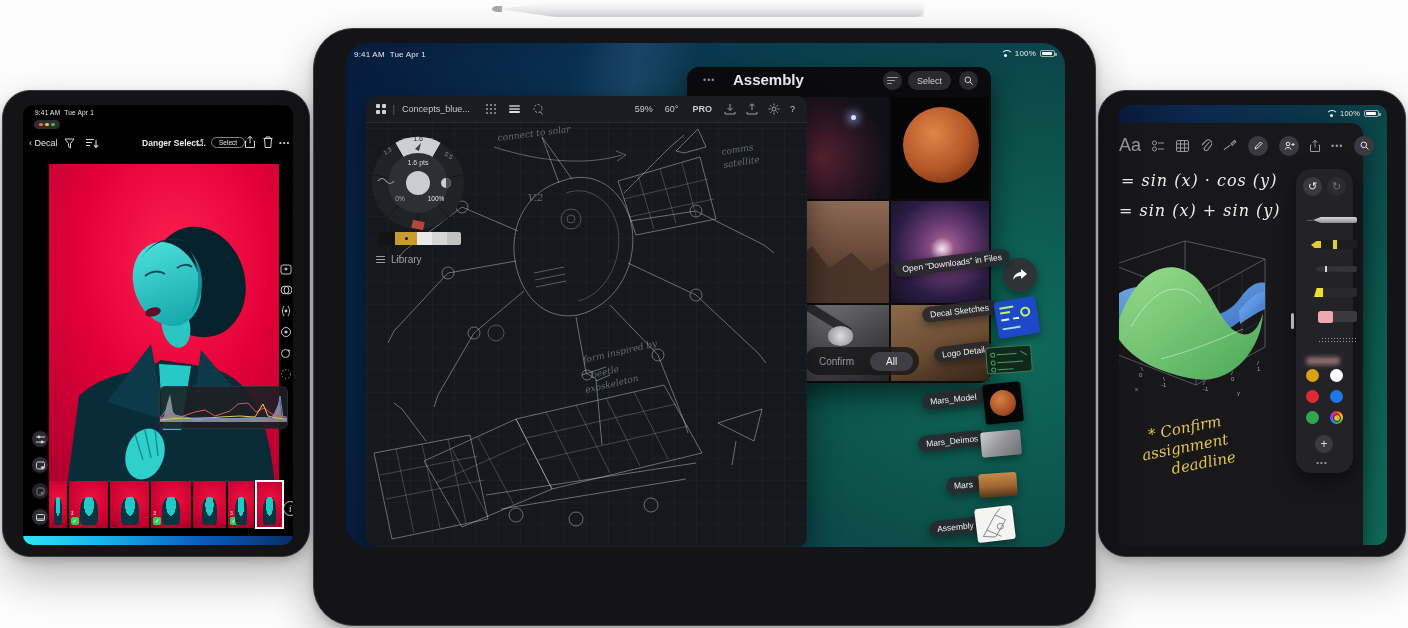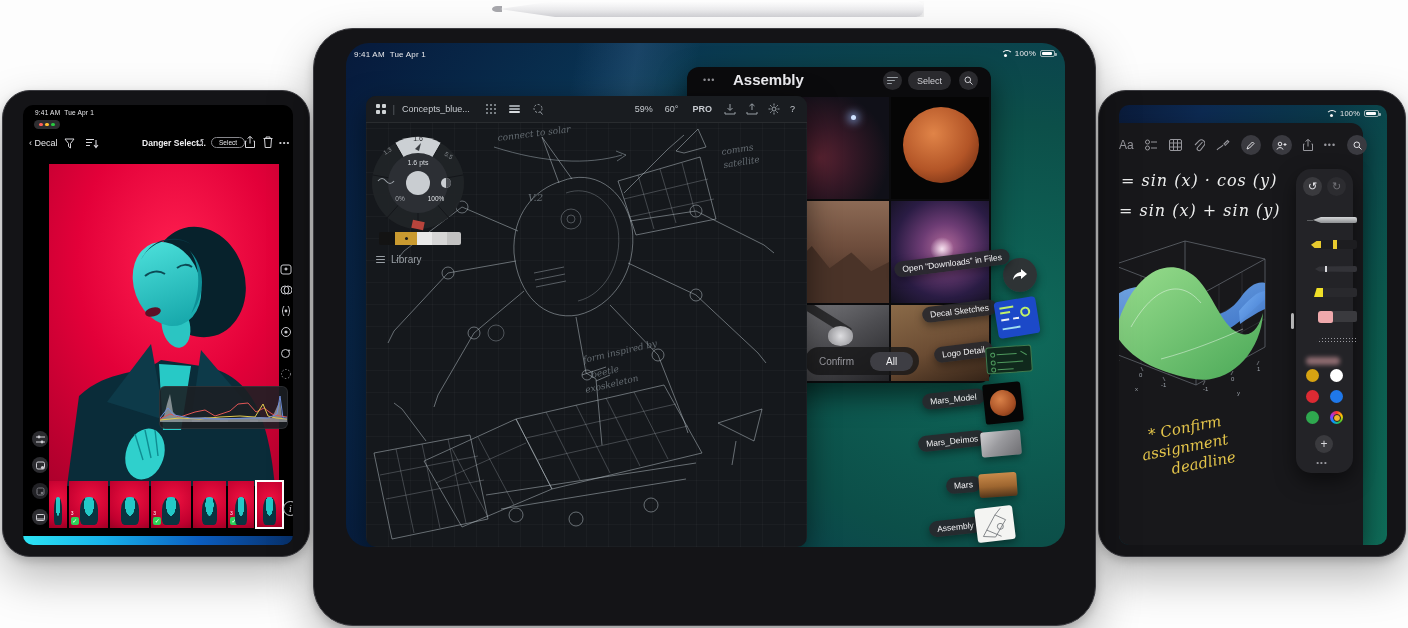--- a/index.html
+++ b/index.html
@@ -225,21 +225,21 @@
 
       <div class="t" style="right:8px;top:4px;display:flex;align-items:center;gap:4px;">
         <span class="wifi"></span>
         <span class="statusline" style="font-size:7.5px;">100%</span>
         <span class="batt"></span>
       </div>
 
       <div class="abs" style="left:-12px;top:18px;width:256px;height:422px;background:#18181b;border-radius:12px 12px 0 0;box-shadow:0 10px 26px rgba(0,0,0,.5);">
 
         <div class="ntool" style="position:absolute;left:12px;top:12px;">
-          <span class="nicon" style="font-size:12px;">Aa</span>
+          <span class="nicon" style="font-size:18px;">Aa</span>
           <svg width="13" height="12" viewBox="0 0 13 12">
               <circle cx="2.5" cy="3" r="2" fill="none" stroke="#97979d"></circle>
               <path d="M6,3 h6 M6,9 h6" stroke="#97979d"></path>
               <circle cx="2.5" cy="9" r="2" fill="none" stroke="#97979d"></circle>
             </svg>
           <svg width="13" height="12" viewBox="0 0 13 12">
               <rect x="0.5" y="0.5" width="12" height="11" rx="1.5" fill="none" stroke="#97979d"></rect>
               <path d="M0.5,4 h12 M0.5,8 h12 M4.5,0.5 v11 M8.5,0.5 v11" stroke="#97979d"></path>
             </svg>
           <svg width="12" height="13" viewBox="0 0 12 13">

